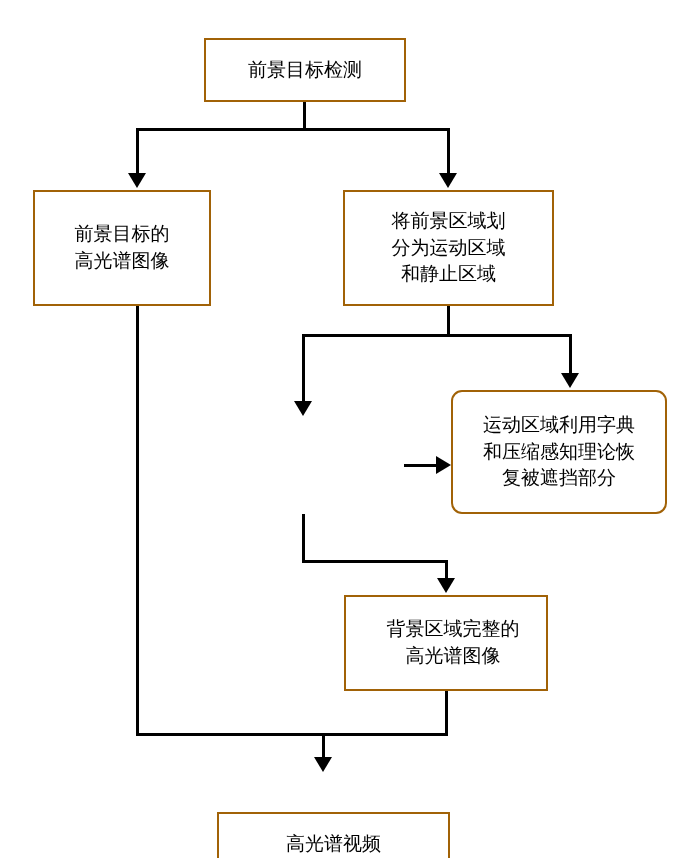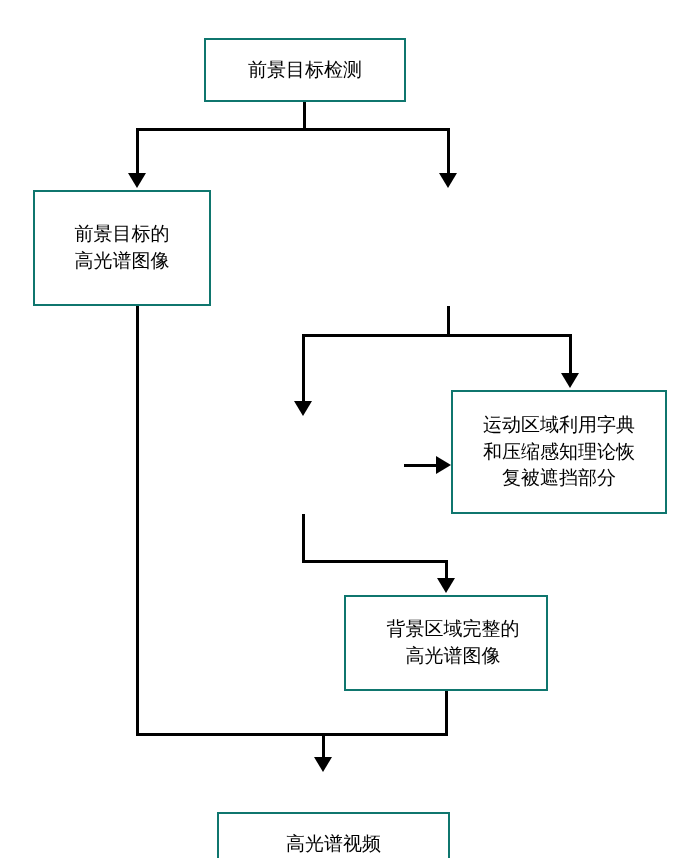--- a/index.html
+++ b/index.html
@@ -11,21 +11,21 @@
     position: relative;
     width: 700px;
     height: 858px;
     background: #ffffff;
     font-family: "Liberation Serif", serif;
     overflow: hidden;
   }
   .node {
     position: absolute;
     box-sizing: border-box;
-    border: 2px solid #0f766e;
+    border: 2px solid #a16207;
     background: #ffffff;
     display: flex;
     align-items: center;
     justify-content: center;
     text-align: center;
     color: #000000;
     font-size: 19px;
     line-height: 1.42;
     white-space: pre-line;
     padding: 2px 4px;
@@ -58,23 +58,26 @@
 </head>
 <body>
 
 <div id="canvas">
 
   <div class="node" style="left:204px; top:38px; width:202px; height:64px;">前景目标检测</div>
 
   <div class="node" style="left:33px; top:190px; width:178px; height:116px;">前景目标的
 高光谱图像</div>
 
+  <div class="node" style="left:343px; top:190px; width:211px; height:116px;">将前景区域划
+分为运动区域
+和静止区域</div>
 
 
-  <div class="node" style="left:451px; top:390px; width:216px; height:124px;">运动区域利用字典
+  <div class="node" style="left:451px; top:390px; width:216px; height:124px;border-radius:11px;">运动区域利用字典
 和压缩感知理论恢
 复被遮挡部分</div>
 
   <div class="node" style="left:344px; top:595px; width:204px; height:96px;padding-left:18px;">背景区域完整的
 高光谱图像</div>
 
   <div class="node" style="left:217px; top:812px; width:233px; height:64px;">高光谱视频</div>
 
   <div class="edge v" style="left:303px; top:102px; height:28px;"></div>
 

